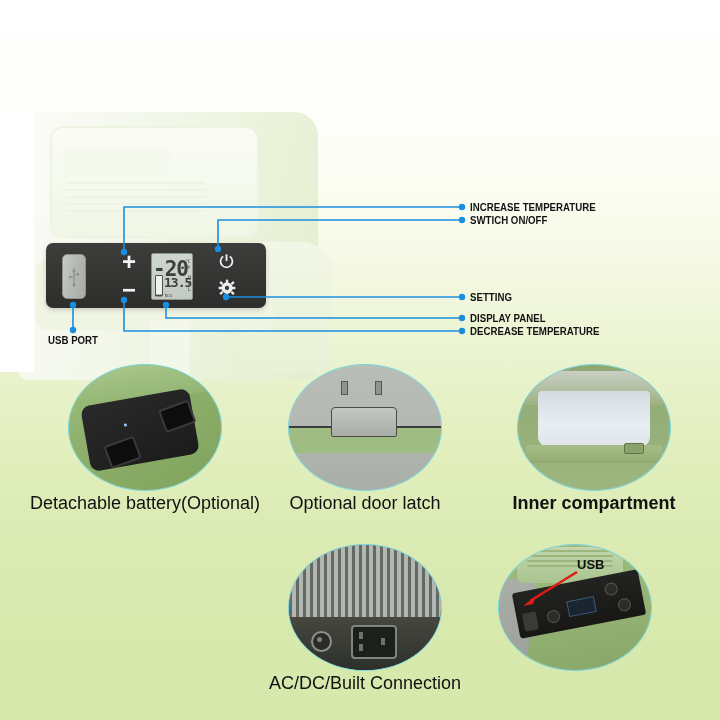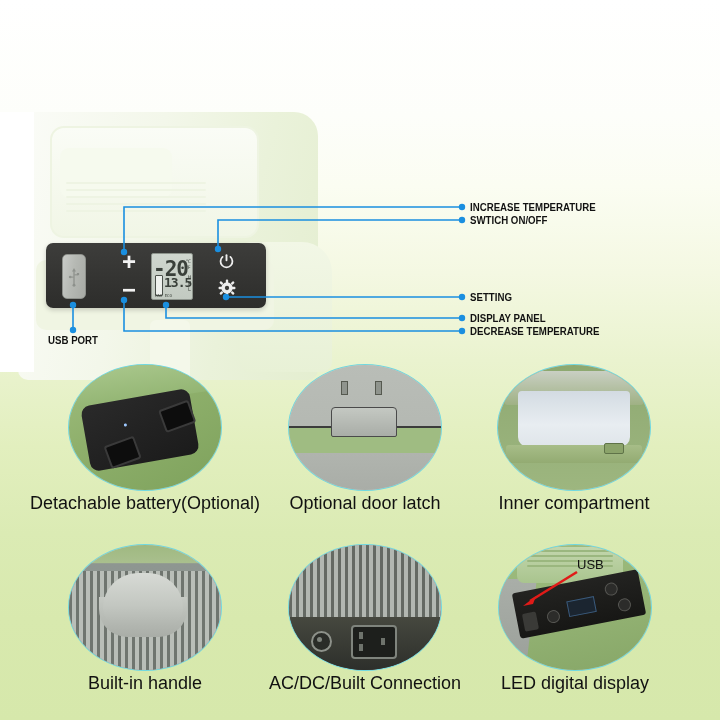--- a/index.html
+++ b/index.html
@@ -206,21 +206,21 @@
   .b6 .lid i{display:block;height:2px;margin:3px 10px;background:#9bb77f;border-radius:2px;}
   .b6 .strip{
     position:absolute;left:16px;top:36px;width:128px;height:46px;
     background:linear-gradient(180deg,#232321,#171715);transform:rotate(-11deg);
     border-radius:3px;
   }
   .b6 .knb{position:absolute;background:#2c2c2a;border:1.5px solid #565652;border-radius:50%;width:11px;height:11px;}
   .b6 .lcdm{position:absolute;left:52px;top:18px;width:26px;height:14px;background:#1b2530;border:1px solid #3b5a7a;}
   .b6 .usbslot{position:absolute;left:6px;top:22px;width:14px;height:18px;background:#3a3a37;border-radius:2px;}
   .b6 .usb-txt{
-    position:absolute;left:78px;top:12px;font-size:13px;font-weight:normal;color:#111;
+    position:absolute;left:78px;top:12px;font-size:13px;font-weight:bold;color:#111;
     font-family:"Liberation Sans", sans-serif;z-index:4;text-align:center;
   }
   .b6 .arrow{position:absolute;left:18px;top:24px;width:64px;height:40px;z-index:3;}
 </style>
 </head>
 <body>
 
 <div class="page">
 
   <div class="ghost">
@@ -354,42 +354,32 @@
           <div class="band"></div>
             <div class="ln"></div>
           <div class="latch"></div>
           <div class="pin p1"></div>
             <div class="pin p2"></div>
         </div>
       </div>
       <div class="cap">Optional door latch</div>
     </div>
 
-    <div class="cell" style="left:454px;top:0;">
+    <div class="cell" style="left:474px;top:0;font-weight:bold;">
       <div class="bubble">
         <div class="art b3">
           <div class="rim"></div>
           <div class="inner"></div>
           <div class="lip"></div>
           <div class="tab"></div>
         </div>
       </div>
       <div class="cap">Inner compartment</div>
     </div>
 
-    <div class="cell" style="left:25px;top:180px;">
-      <div class="bubble">
-        <div class="art b4">
-          <div class="vent"></div>
-          <div class="knob2"></div>
-          <div class="knob"></div>
-        </div>
-      </div>
-      <div class="cap">Built-in handle</div>
-    </div>
 
     <div class="cell" style="left:245px;top:180px;">
       <div class="bubble">
         <div class="art b5">
           <div class="vent"></div>
           <div class="plate"></div>
           <div class="dcj"></div>
           <div class="ac">
             <div class="acp" style="left:6px;top:5px;"></div>
             <div class="acp" style="left:6px;top:17px;"></div>
@@ -417,17 +407,16 @@
             <div class="knb" style="left:102px;top:26px;"></div>
             <div class="lcdm"></div>
           </div>
           <svg class="arrow" viewBox="0 0 64 40">
             <line x1="60" y1="3" x2="13" y2="32" stroke="#e01b18" stroke-width="2.6"></line>
             <polygon points="6,37 19,27 16,35" fill="#e01b18"></polygon>
           </svg>
           <div class="usb-txt">USB</div>
         </div>
       </div>
-      <div class="cap">LED digital display</div>
     </div>
 
   </div>
 </div>
 
 </body></html>

